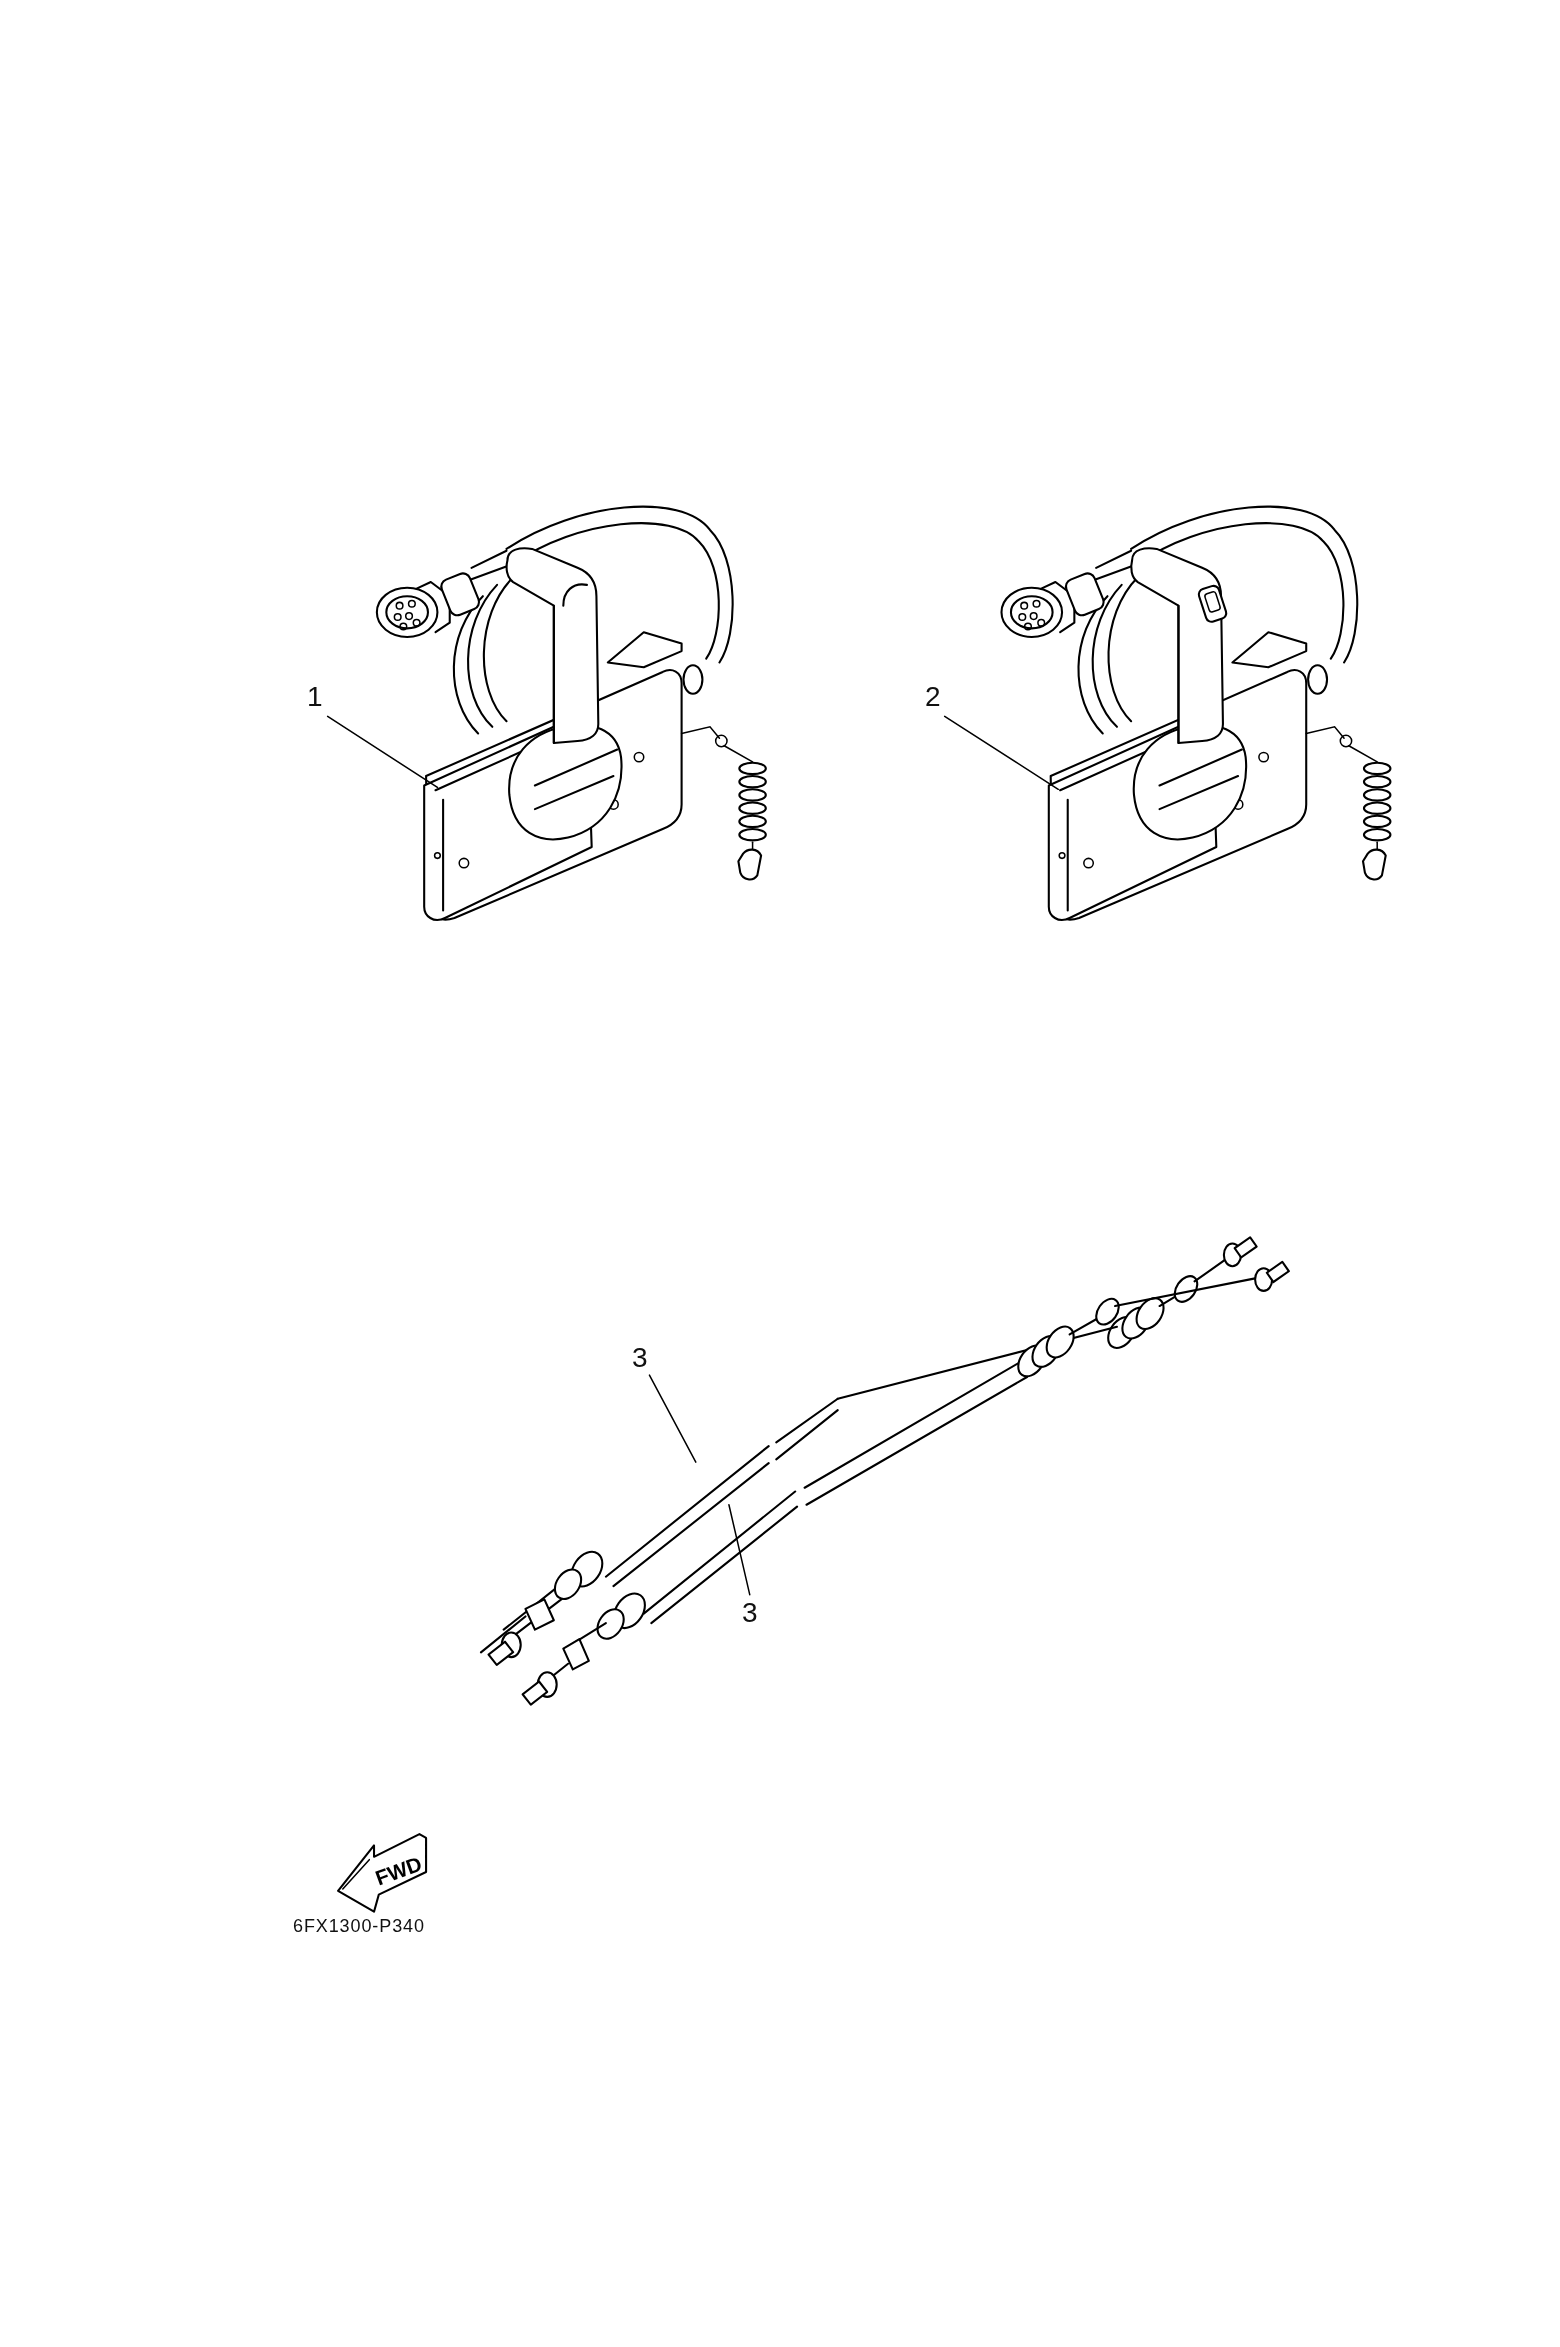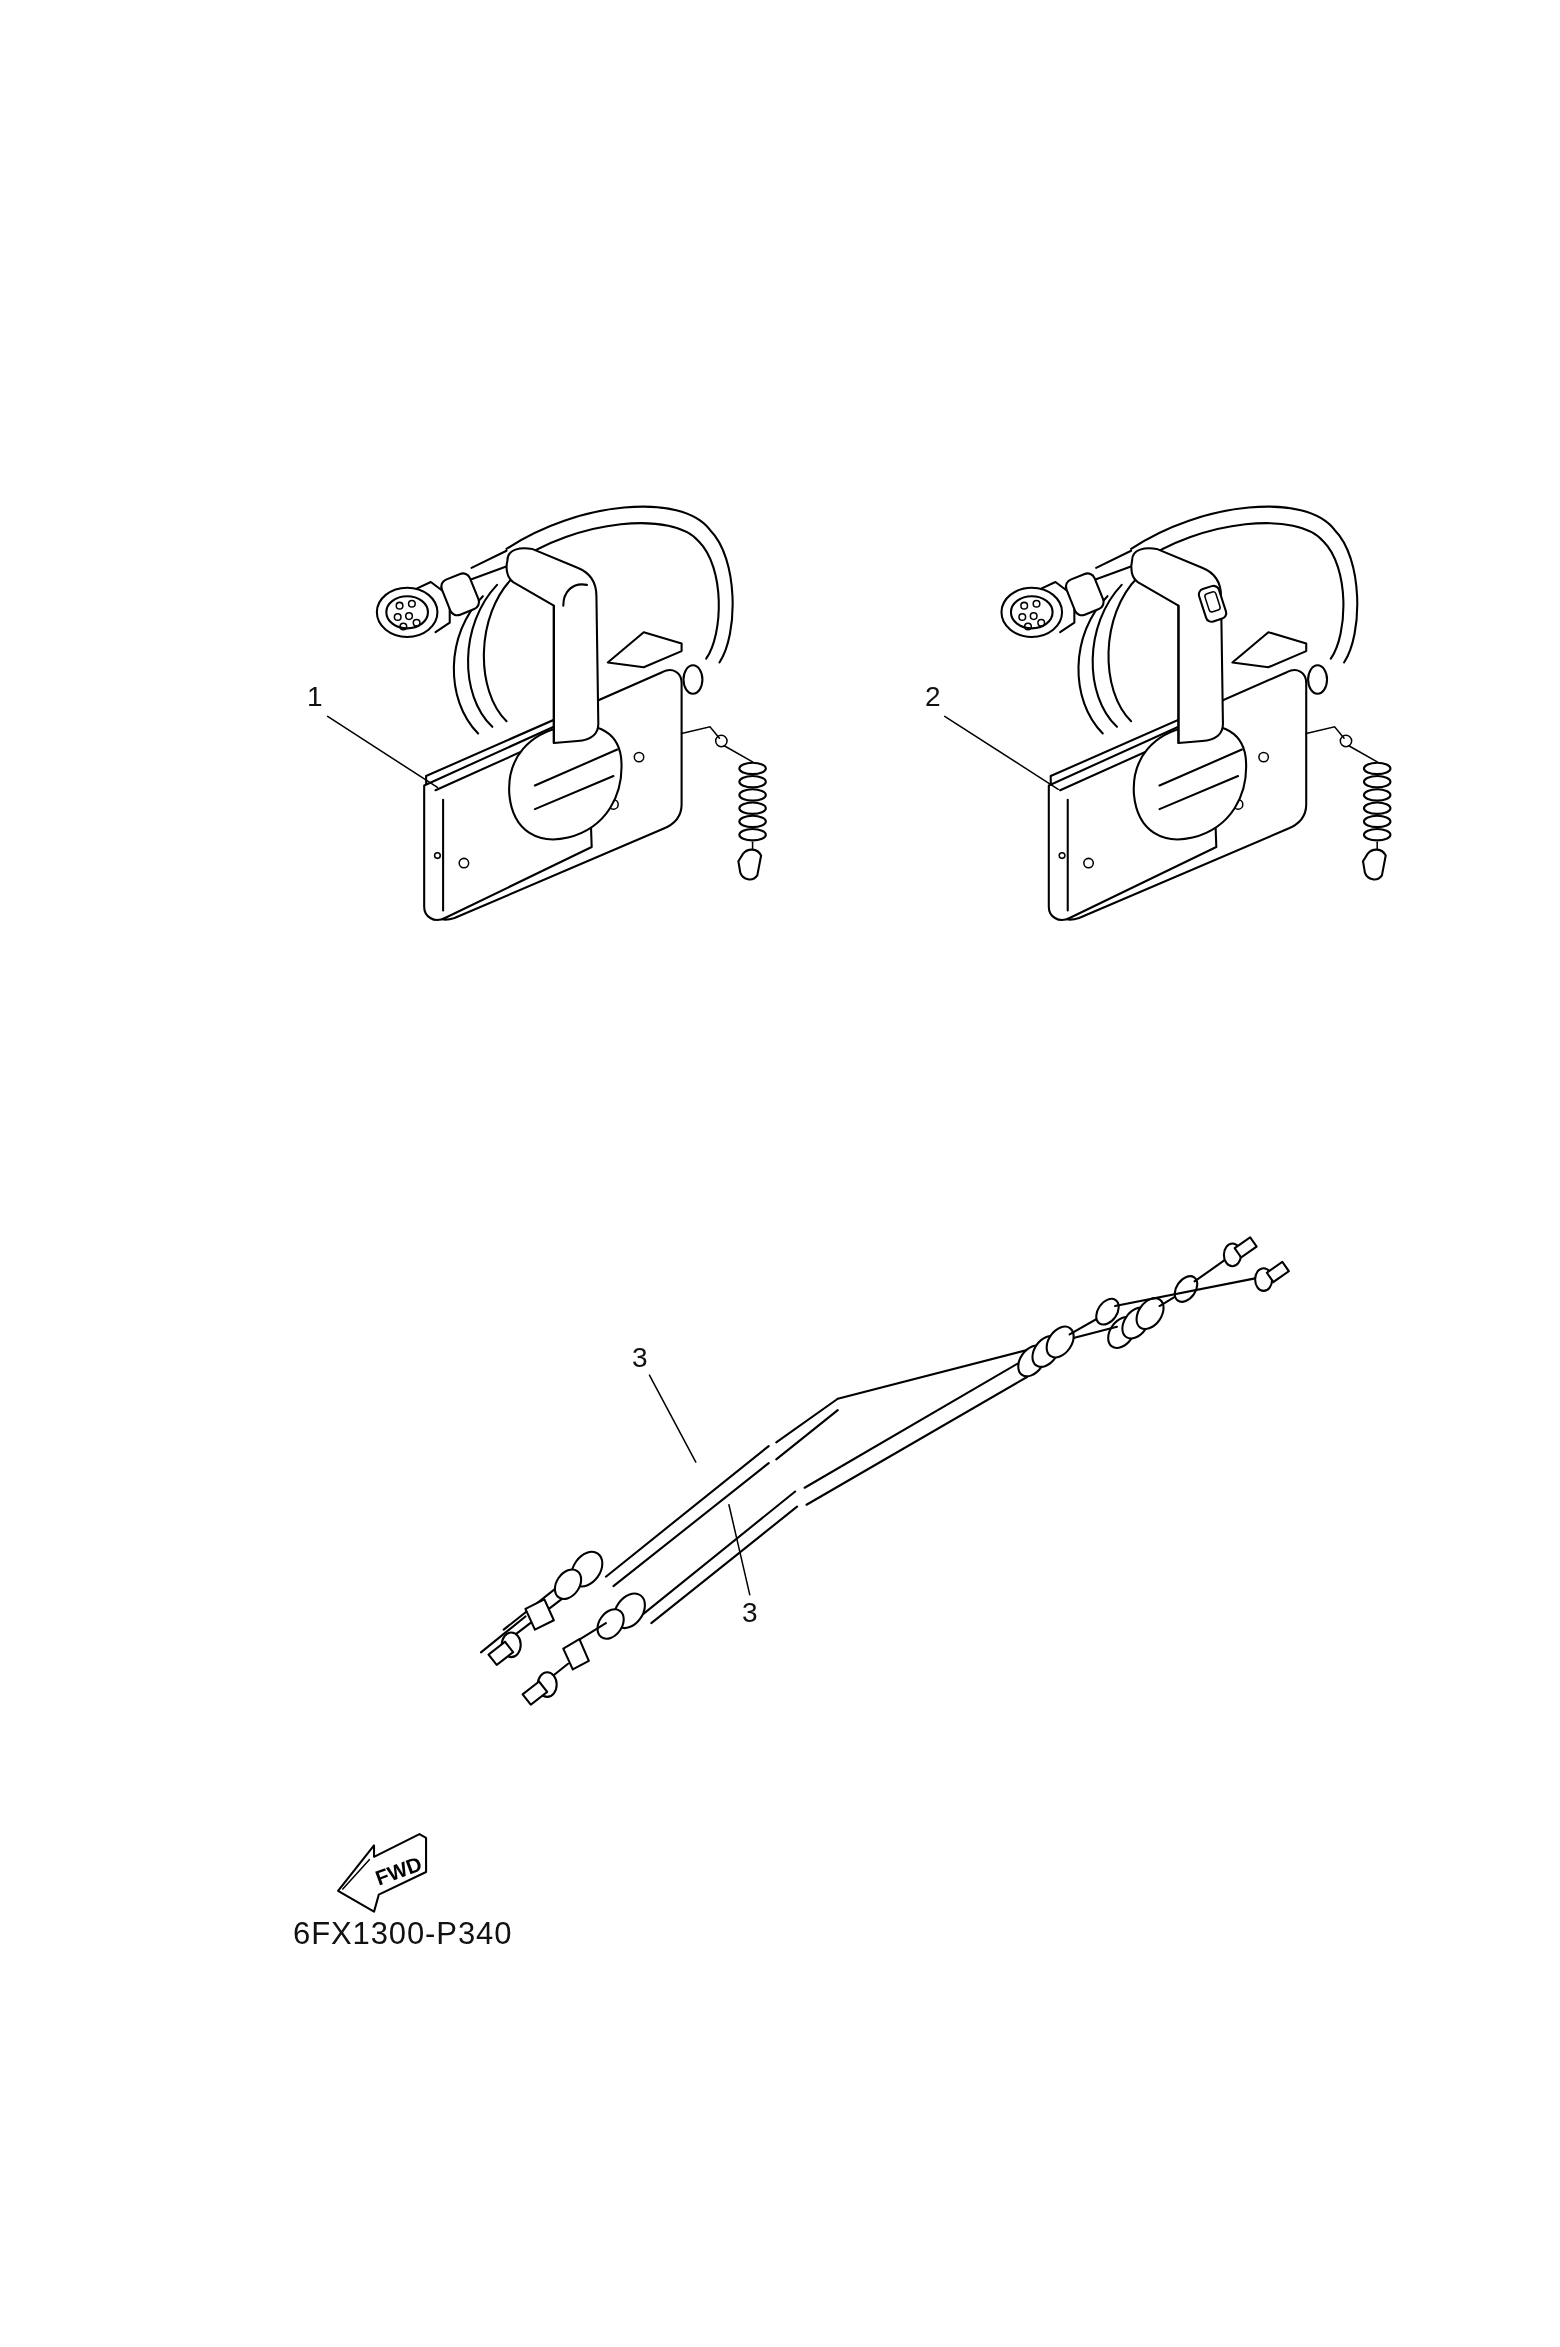--- a/index.html
+++ b/index.html
@@ -1,19 +1,19 @@
 <!DOCTYPE html>
 <html style="font-size:15px"><head>
 <meta charset="utf-8">
 <style>
   html, body { margin:0; padding:0; background:#ffffff; }
   body { width:1561px; height:2348px; position:relative; overflow:hidden; font-family:"Liberation Sans", sans-serif; color:#000; }
   .canvas { position:absolute; left:0; top:0; width:1561px; height:2348px; }
   .label { position:absolute; font-size:28px; line-height:28px; color:#111; font-family:"Liberation Sans", sans-serif; }
-  .code { position:absolute; font-size:31px; letter-spacing:0.9px; color:#111; font-family:"Liberation Sans", sans-serif; }
+  .code { position:absolute; font-size:18px; letter-spacing:0.9px; color:#111; font-family:"Liberation Sans", sans-serif; }
   svg { position:absolute; left:0; top:0; }
   .ln { fill:none; stroke:#000; stroke-width:2.2; stroke-linejoin:round; stroke-linecap:round; }
   .thin { fill:none; stroke:#000; stroke-width:1.6; stroke-linecap:round; }
   .wf { fill:#fff; stroke:#000; stroke-width:2.2; stroke-linejoin:round; }
 </style>
 </head>
 <body>
 
 <div class="canvas">
 

